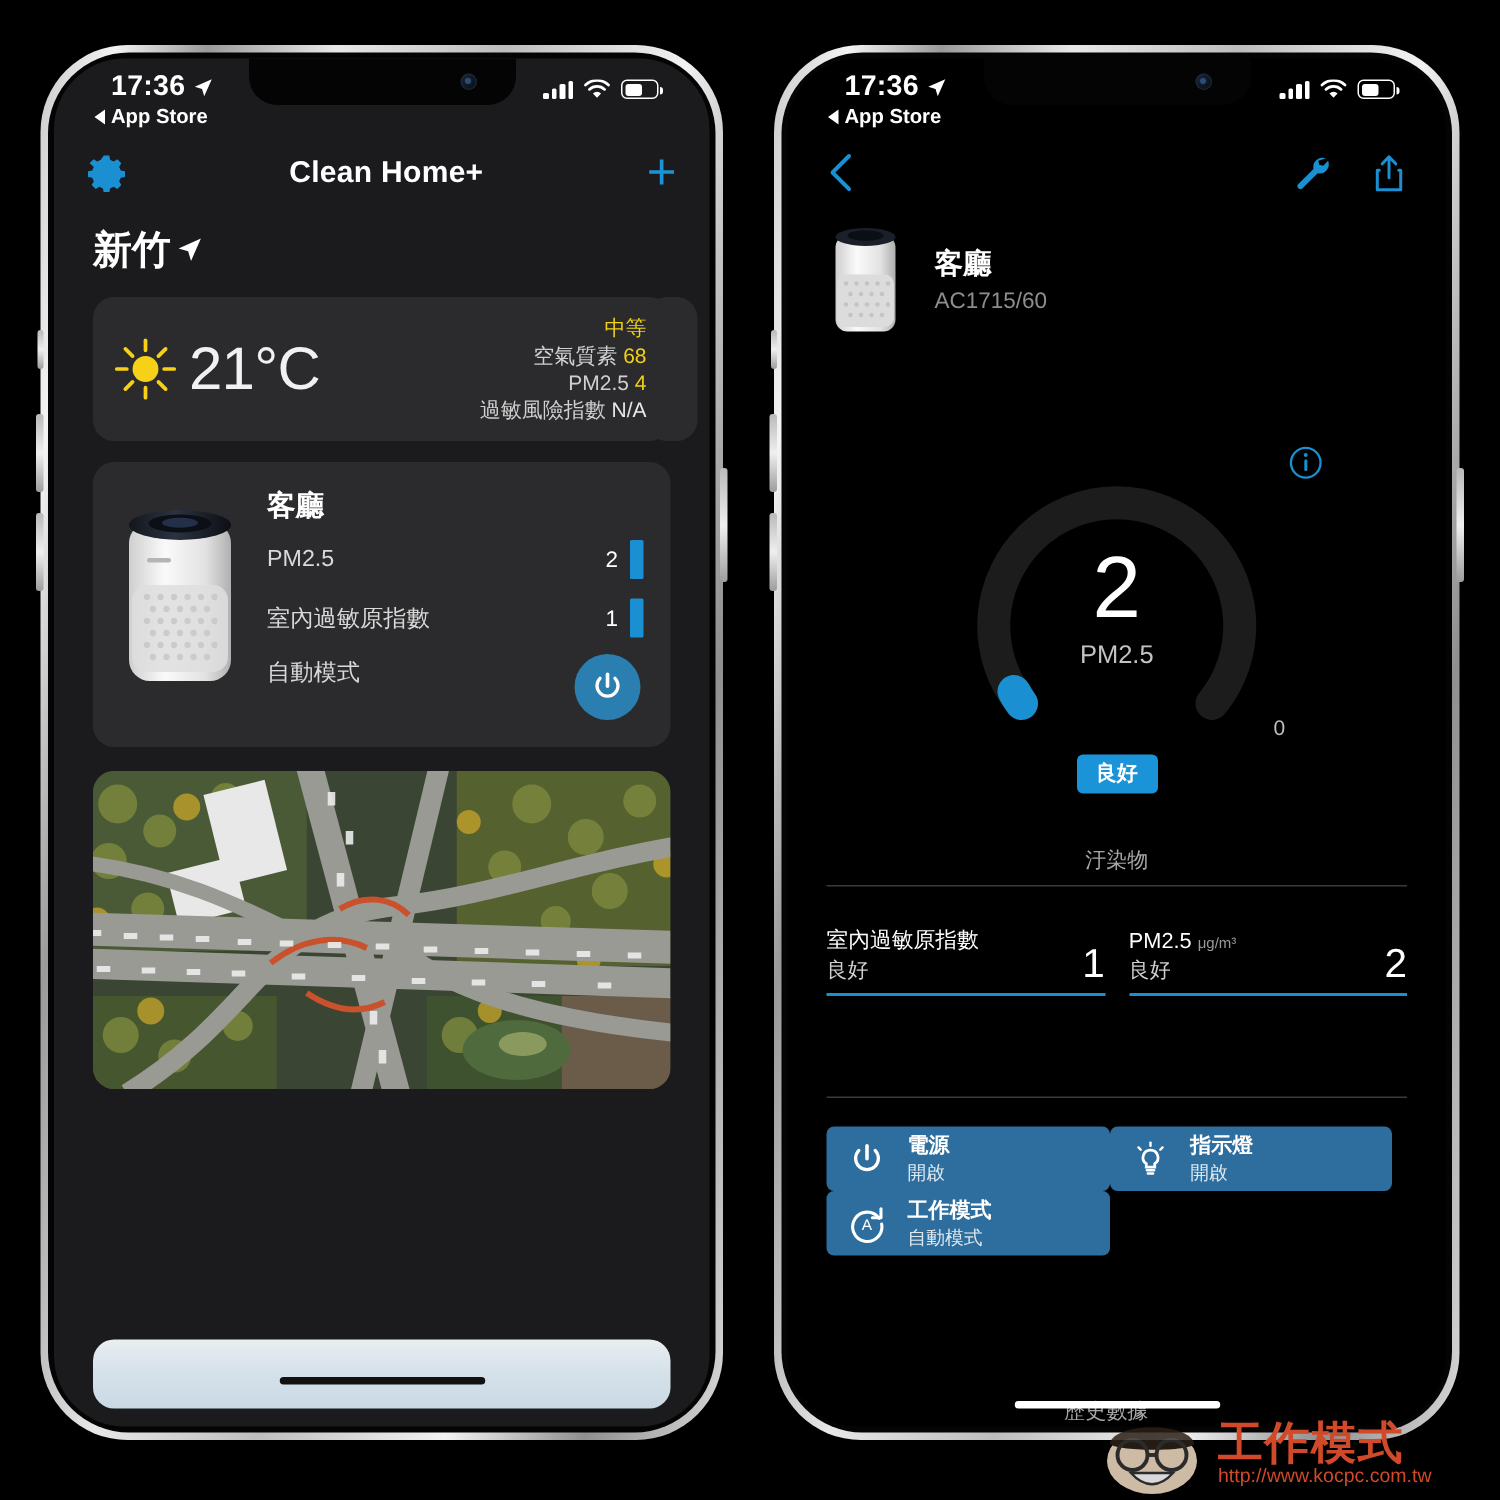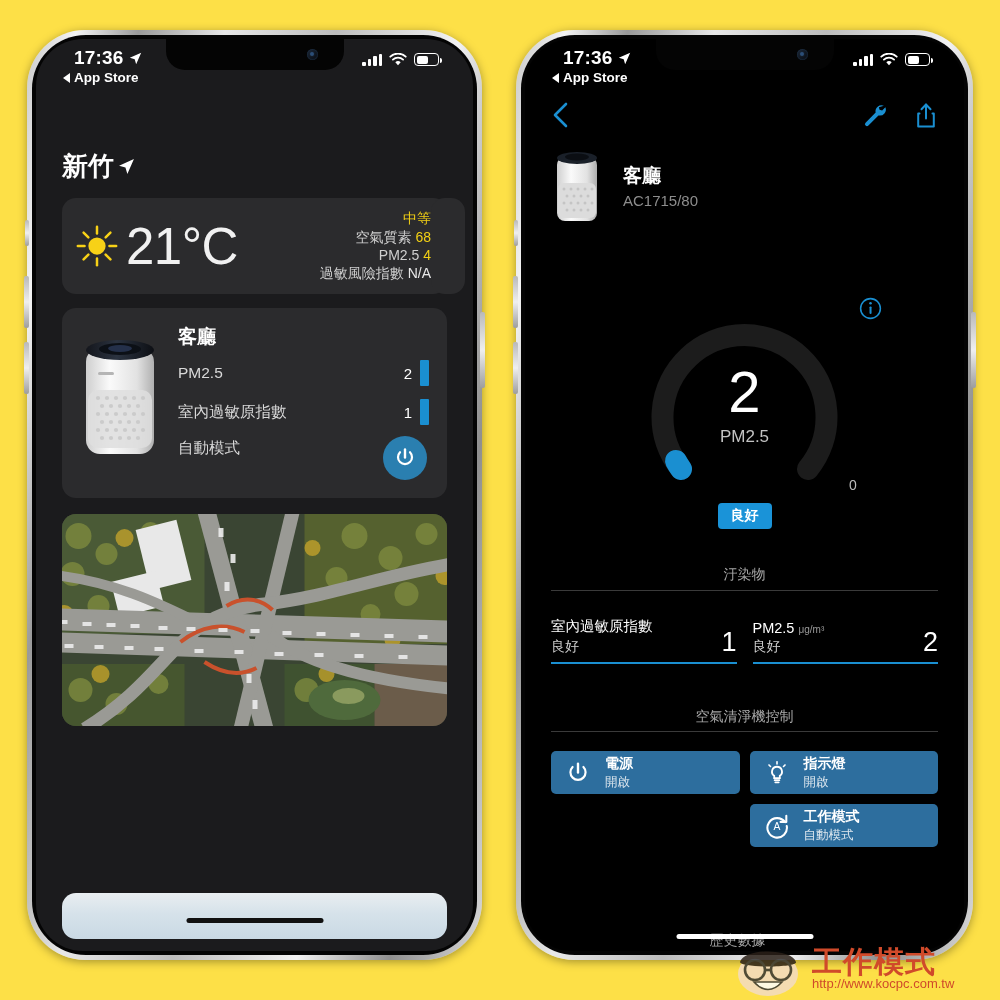--- a/index.html
+++ b/index.html
@@ -2,21 +2,21 @@
 <html><head>
 <meta charset="utf-8">
 <style>
   * { box-sizing: border-box; margin: 0; padding: 0; }
   html, body {
     width: 1000px; height: 1000px;
     background: #ffffff;
     font-family: "Liberation Sans", "DejaVu Sans", sans-serif;
     overflow: hidden;
   }
-  .stage { position: relative; width: 1000px; height: 1000px; background:#fde047; }
+  .stage { position: relative; width: 1000px; height: 1000px; background:#000000; }
 
   
   .phone { position: absolute; border-radius: 58px; }
   .phone-outer {
     position:absolute; inset:0;
     border-radius: 58px;
     background: linear-gradient(100deg,#c9c9c9 0%,#f4f4f4 8%,#9a9a9a 18%,#e8e8e8 32%,#bdbdbd 50%,#f2f2f2 70%,#8f8f8f 85%,#d8d8d8 100%);
     box-shadow: 0 2px 10px rgba(0,0,0,.35);
   }
   .phone-inner {
@@ -107,21 +107,21 @@
   }
   .weather-card {
     position:relative; height:96px; display:flex; align-items:center;
     padding:0 16px 0 12px;
   }
   .weather-peek{
     position:absolute; right:-18px; top:0; width:34px; height:96px;
     background:#2b2b2d; border-radius:14px;
   }
   .sun { width:46px; height:46px; position:relative; flex:0 0 auto; margin-right:6px;}
-  .temp { color:#f1f1f1; font-size:51px; font-weight:300; letter-spacing:-.5px; }
+  .temp { color:#f1f1f1; font-size:40px; font-weight:300; letter-spacing:-.5px; }
   .aq-block { margin-left:auto; text-align:right; line-height:1.32; }
   .aq-level { color:#f2d014; font-size:14px; font-weight:normal; }
   .aq-row { color:#cfcfcf; font-size:14px; }
   .aq-row .v { color:#f2d014; }
   .aq-row .na { color:#e8e8e8; }
 
   .device-card { position:relative; height:190px; padding:16px 18px 0 14px; display:flex; }
   .purifier { width:88px; height:130px; position:relative; flex:0 0 auto; margin-top:8px;}
   .dev-body { flex:1; padding-left:14px; }
   .dev-name { color:#fff; font-size:19px; font-weight:bold; margin-bottom:10px; }
@@ -191,21 +191,21 @@
   .poll {
     flex:1; border-bottom:2px solid #1a8fd1; padding-bottom:6px;
     display:flex; align-items:flex-end;
   }
   .poll .pl { flex:1; }
   .poll .t1 { color:#ffffff; font-size:14.5px; }
   .poll .t1 sup { color:#9a9a9a; font-size:10px; vertical-align:baseline;margin-top:28px; }
   .poll .t2 { color:#cfcfcf; font-size:14px; margin-top:2px; }
   .poll .pv { color:#fff; font-size:27px; font-weight:300; line-height:1; }
 
-  .ctrl-grid { position:absolute; left:26px; right:26px; display:flex; flex-wrap:wrap; gap:10px;justify-content:flex-end; }
+  .ctrl-grid { position:absolute; left:26px; right:26px; display:flex; flex-wrap:wrap; gap:0; }
   .ctrl {
     width:calc(50% - 5px); height:43px; background:#2d6e9e; border-radius:5px;
     display:flex; align-items:center; padding:0 14px; gap:14px;
   }
   .ctrl .ci { width:26px; height:26px; flex:0 0 auto; }
   .ctrl .cl1 { color:#fff; font-size:14px; font-weight:bold; }
   .ctrl .cl2 { color:#dfe8ef; font-size:12.5px; margin-top:1px; }
 
   .siri-btn {
     position:absolute; left:26px; right:26px; height:48px; background:#fff;
@@ -273,20 +273,28 @@
             <path d="M9 12.2 6.3 9.3a3.9 3.9 0 0 1 5.4 0z" fill="#fff"></path>
             <path d="M3.9 6.6a7.4 7.4 0 0 1 10.2 0" stroke="#fff" stroke-width="1.8" fill="none" stroke-linecap="round"></path>
             <path d="M1.3 3.7a11.2 11.2 0 0 1 15.4 0" stroke="#fff" stroke-width="1.8" fill="none" stroke-linecap="round"></path>
           </svg>
           <span class="battery">
               <b></b>
             </span>
         </div>
       </div>
 
+      <div class="appbar">
+        <svg class="gear-icon" viewBox="0 0 24 24">
+          <path fill="#1a8fd1" d="M12 8.2a3.8 3.8 0 1 0 0 7.6 3.8 3.8 0 0 0 0-7.6zm0 5.6a1.8 1.8 0 1 1 0-3.6 1.8 1.8 0 0 1 0 3.6z"></path>
+          <path fill="#1a8fd1" d="M10.3 1.6h3.4l.5 2.6 2.2 1 2.3-1.3 2.4 2.4-1.3 2.3 1 2.2 2.6.5v3.4l-2.6.5-1 2.2 1.3 2.3-2.4 2.4-2.3-1.3-2.2 1-.5 2.6h-3.4l-.5-2.6-2.2-1-2.3 1.3-2.4-2.4 1.3-2.3-1-2.2-2.6-.5v-3.4l2.6-.5 1-2.2L1.6 6.3 4 3.9l2.3 1.3 2.2-1z"></path>
+        </svg>
+        <div class="app-title">Clean Home+</div>
+        <div class="plus-icon">+</div>
+      </div>
 
       <div class="content">
 
         <div class="city">
           <span>新竹</span>
           <svg width="17" height="17" viewBox="0 0 16 16">
             <path d="M15 1 1 7.2l6 1.8 1.8 6z" fill="#fff"></path>
           </svg>
         </div>
 
@@ -592,21 +600,21 @@
             <circle cx="34" cy="56" r="1.5"></circle>
               <circle cx="41" cy="56" r="1.5"></circle>
             <circle cx="16" cy="63" r="1.5"></circle>
               <circle cx="23" cy="63" r="1.5"></circle>
               <circle cx="30" cy="63" r="1.5"></circle>
             <circle cx="37" cy="63" r="1.5"></circle>
           </g>
         </svg>
         <div class="txt">
           <div class="n">客廳</div>
-          <div class="m">AC1715/80</div>
+          <div class="m">AC1715/60</div>
         </div>
       </div>
 
       <div class="gauge-wrap">
         <svg class="info-btn" viewBox="0 0 24 24">
           <circle cx="12" cy="12" r="10.3" stroke="#1a8fd1" stroke-width="1.6" fill="none"></circle>
           <circle cx="12" cy="6.6" r="1.35" fill="#1a8fd1"></circle>
           <rect x="11" y="9.8" width="2.1" height="8" rx="1" fill="#1a8fd1"></rect>
         </svg>
         <svg width="100%" height="230" viewBox="0 0 439 230">
@@ -640,23 +648,20 @@
             <div class="t1">
               <span>PM2.5</span>
               <sup>μg/m³</sup>
             </div>
             <div class="t2">良好</div>
           </div>
           <div class="pv">2</div>
         </div>
       </div>
 
-      <div class="sect-hd" style="top:668px;">
-        <span>空氣清淨機控制</span>
-      </div>
       <div class="hr" style="top:692px;"></div>
 
       <div class="ctrl-grid" style="top:712px;">
         <div class="ctrl">
           <svg class="ci" viewBox="0 0 24 24">
             <path d="M12 3.5v8" stroke="#fff" stroke-width="2.2" stroke-linecap="round"></path>
             <path d="M7 6.4a7 7 0 1 0 10 0" stroke="#fff" stroke-width="2" fill="none" stroke-linecap="round"></path>
           </svg>
           <div>
             <div class="cl1">電源</div>

